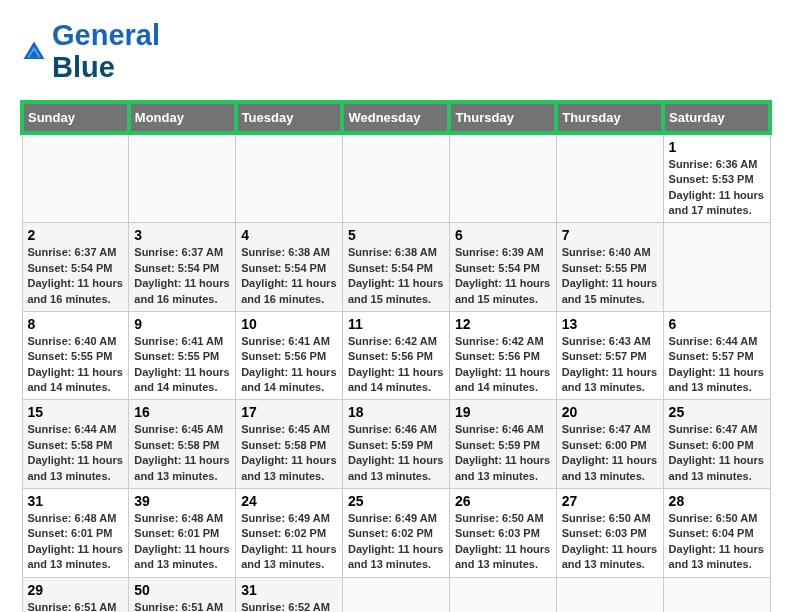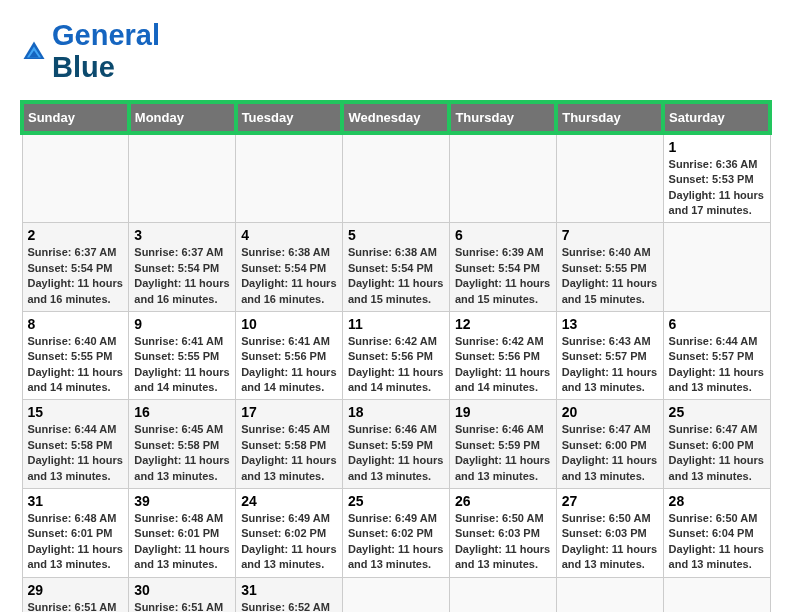--- a/index.html
+++ b/index.html
@@ -247,21 +247,21 @@
           <span class="day-num">28</span>
           <div class="day-info">Sunrise: 6:50 AM<br>Sunset: 6:04 PM<br>Daylight: 11 hours and 13 minutes.</div>
         </td>
       </tr>
       <tr>
         <td>
           <span class="day-num">29</span>
           <div class="day-info">Sunrise: 6:51 AM<br>Sunset: 6:05 PM<br>Daylight: 11 hours and 13 minutes.</div>
         </td>
         <td>
-          <span class="day-num">30</span>
+          <span class="day-num">50</span>
           <div class="day-info">Sunrise: 6:51 AM<br>Sunset: 6:05 PM<br>Daylight: 11 hours and 13 minutes.</div>
         </td>
         <td>
           <span class="day-num">31</span>
           <div class="day-info">Sunrise: 6:52 AM<br>Sunset: 6:06 PM<br>Daylight: 11 hours and 14 minutes.</div>
         </td>
         <td class="empty-cell"></td>
         <td class="empty-cell"></td>
         <td class="empty-cell"></td>
         <td class="empty-cell"></td>

